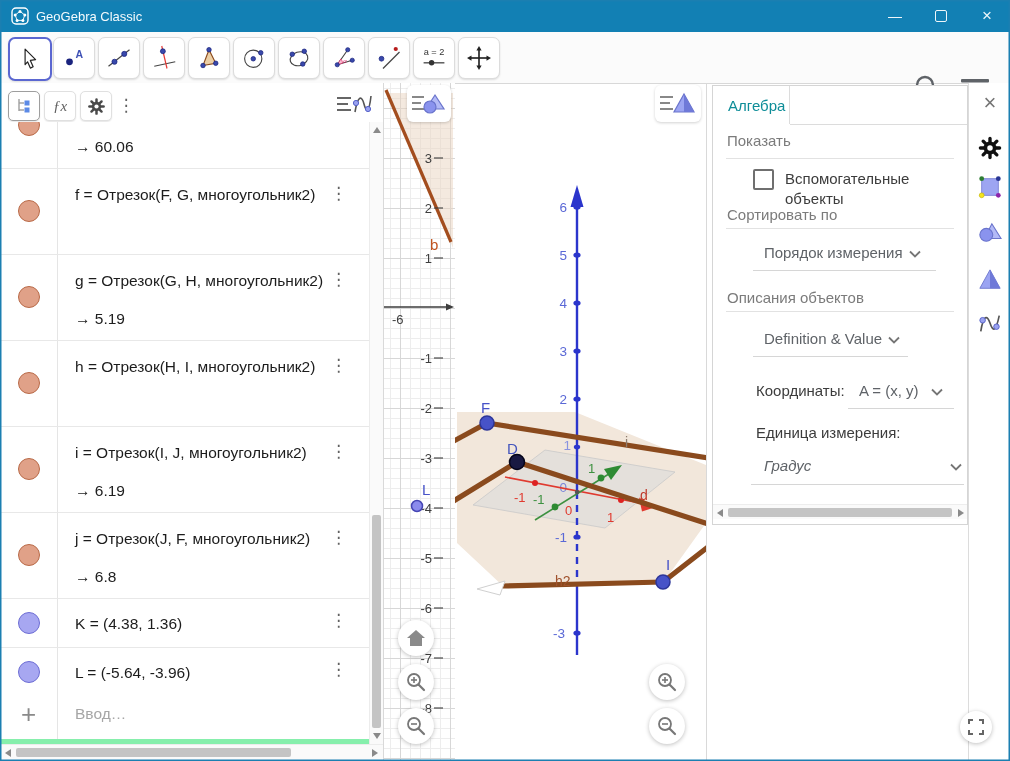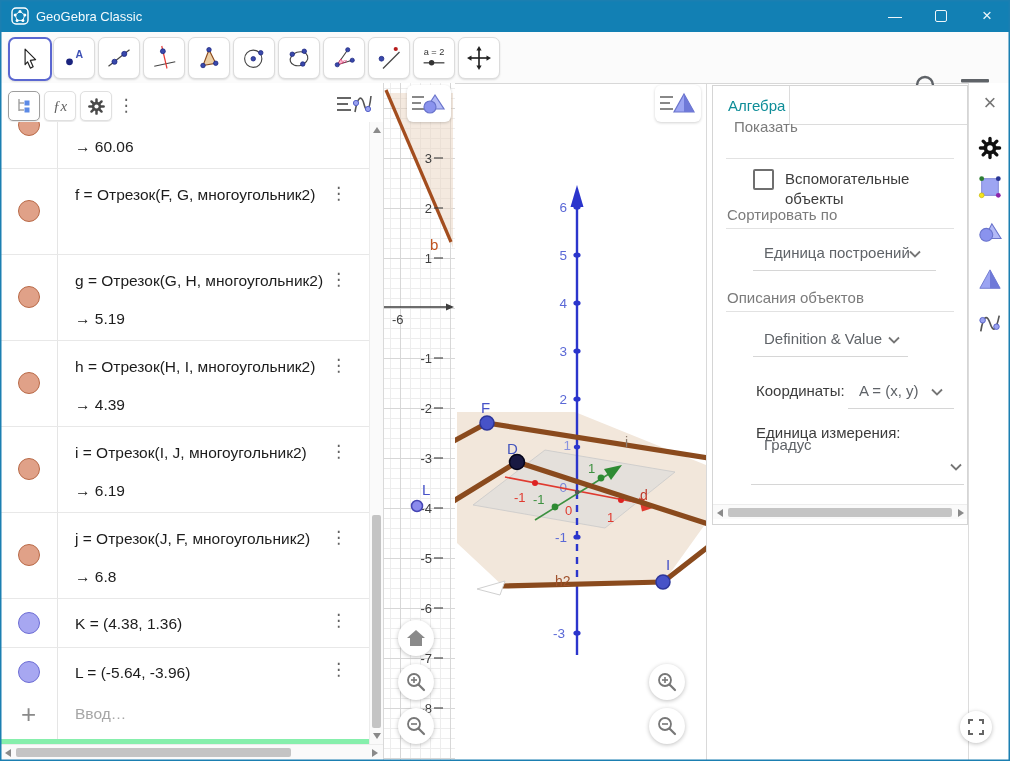--- a/index.html
+++ b/index.html
@@ -273,21 +273,20 @@
           <div class="val">→  5.19</div>
         </div>
         <span class="kebab">⋮</span>
       </div>
       <div class="arow">
         <div class="mcol">
           <span class="marker orange"></span>
         </div>
         <div class="rcontent">
           <div class="def">h  =  Отрезок(H, I, многоугольник2)</div>
-          <div class="val">→  4.39</div>
         </div>
         <span class="kebab">⋮</span>
       </div>
       <div class="arow">
         <div class="mcol">
           <span class="marker orange"></span>
         </div>
         <div class="rcontent">
           <div class="def">i  =  Отрезок(I, J, многоугольник2)</div>
           <div class="val">→  6.19</div>
@@ -511,31 +510,31 @@
   </div>
 
   <div class="vdiv" style="left:706px;"></div>
 
   <div class="spanel">
     <div class="tab">
         <span>Алгебра</span>
       </div>
     <div class="tabrowline"></div>
 
-    <div class="sheader" style="top:32px;margin-left:7px;">Показать</div>
+    <div class="sheader" style="top:46px;">Показать</div>
     <div class="sdivider" style="top:72px;"></div>
 
     <div class="checkbox"></div>
     <div class="slabel" style="left:72px;top:84px;">Вспомогательные</div>
     <div class="slabel" style="left:72px;top:104px;">объекты</div>
 
     <div class="sheader" style="top:120px;">Сортировать по</div>
     <div class="sdivider" style="top:142px;"></div>
 
-    <div class="sdrop" style="left:51px;top:158px;">Единица построений</div>
+    <div class="sdrop" style="left:51px;top:158px;">Порядок измерения</div>
     <svg class="chev" style="left:196px;top:164px;" viewBox="0 0 12 8">
         <polyline points="1,1.5 6,6.5 11,1.5" fill="none" stroke="#757575" stroke-width="1.8"></polyline>
       </svg>
     <div class="sunder" style="left:40px;top:184px;width:183px;background:#d6d6d6;"></div>
 
     <div class="sheader" style="top:203px;">Описания объектов</div>
     <div class="sdivider" style="top:225px;"></div>
 
     <div class="sdrop" style="left:51px;top:244px;">Definition &amp; Value</div>
     <svg class="chev" style="left:175px;top:250px;" viewBox="0 0 12 8">
@@ -544,21 +543,21 @@
     <div class="sunder" style="left:40px;top:270px;width:155px;background:#d6d6d6;"></div>
 
     <div class="slabel" style="left:43px;top:296px;">Координаты:</div>
     <div class="sdrop" style="left:146px;top:296px;text-align:center;">A = (x, y)</div>
     <svg class="chev" style="left:218px;top:302px;" viewBox="0 0 12 8">
         <polyline points="1,1.5 6,6.5 11,1.5" fill="none" stroke="#757575" stroke-width="1.8"></polyline>
       </svg>
     <div class="sunder" style="left:135px;top:322px;width:106px;background:#d6d6d6;"></div>
 
     <div class="slabel" style="left:43px;top:338px;">Единица измерения:</div>
-    <div class="sdrop" style="left:51px;top:350px;">Градус</div>
+    <div class="sdrop" style="left:51px;top:371px;font-style:italic;">Градус</div>
     <svg class="chev" style="left:237px;top:377px;" viewBox="0 0 12 8">
         <polyline points="1,1.5 6,6.5 11,1.5" fill="none" stroke="#757575" stroke-width="1.8"></polyline>
       </svg>
     <div class="sunder" style="left:38px;top:398px;width:213px;background:#d6d6d6;"></div>
 
     <div class="sp-hscroll">
       <div class="sarrow" style="left:4px;top:4px;border-top:4px solid transparent;border-bottom:4px solid transparent;border-right:6px solid #8a8a8a;"></div>
       <div class="hthumb" style="left:15px;width:224px;"></div>
       <div class="sarrow" style="right:3px;top:4px;border-top:4px solid transparent;border-bottom:4px solid transparent;border-left:6px solid #8a8a8a;"></div>
     </div>

